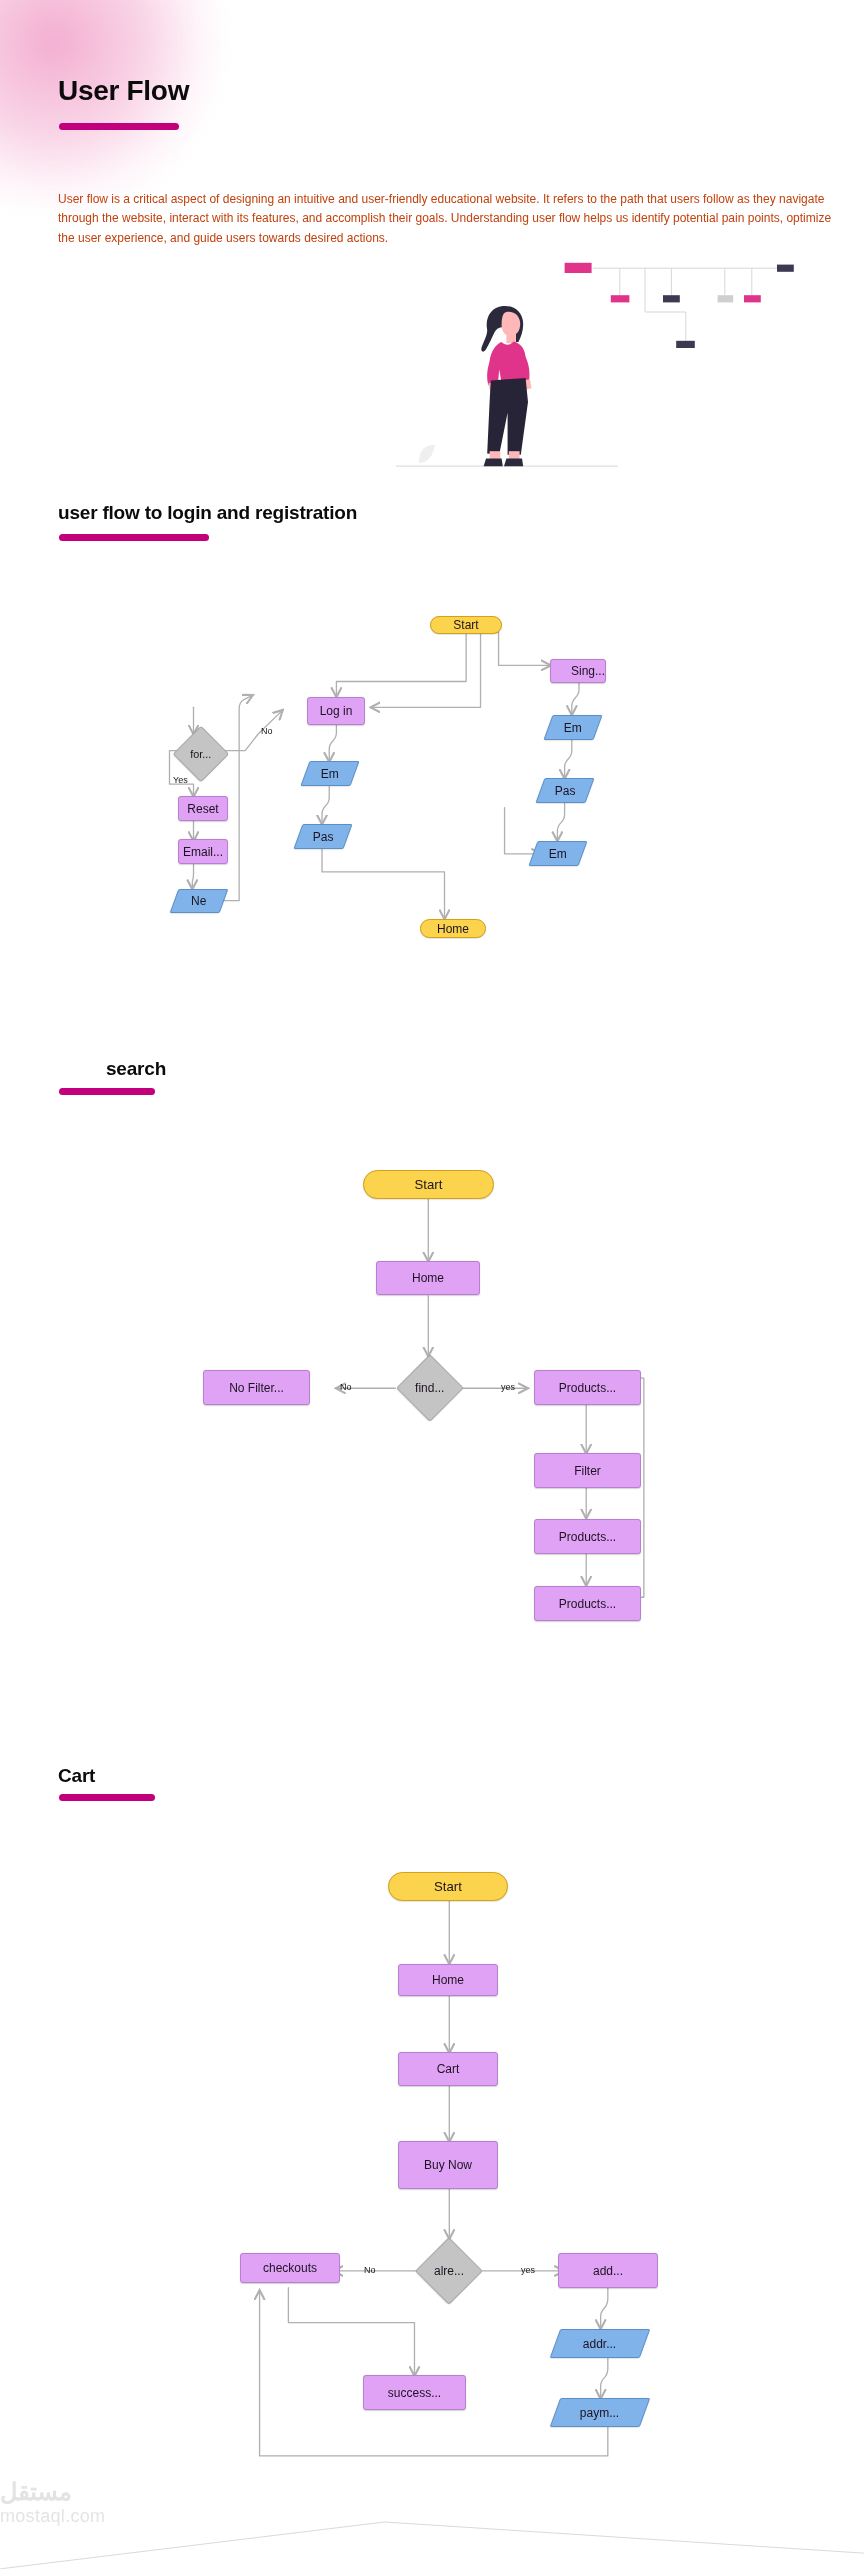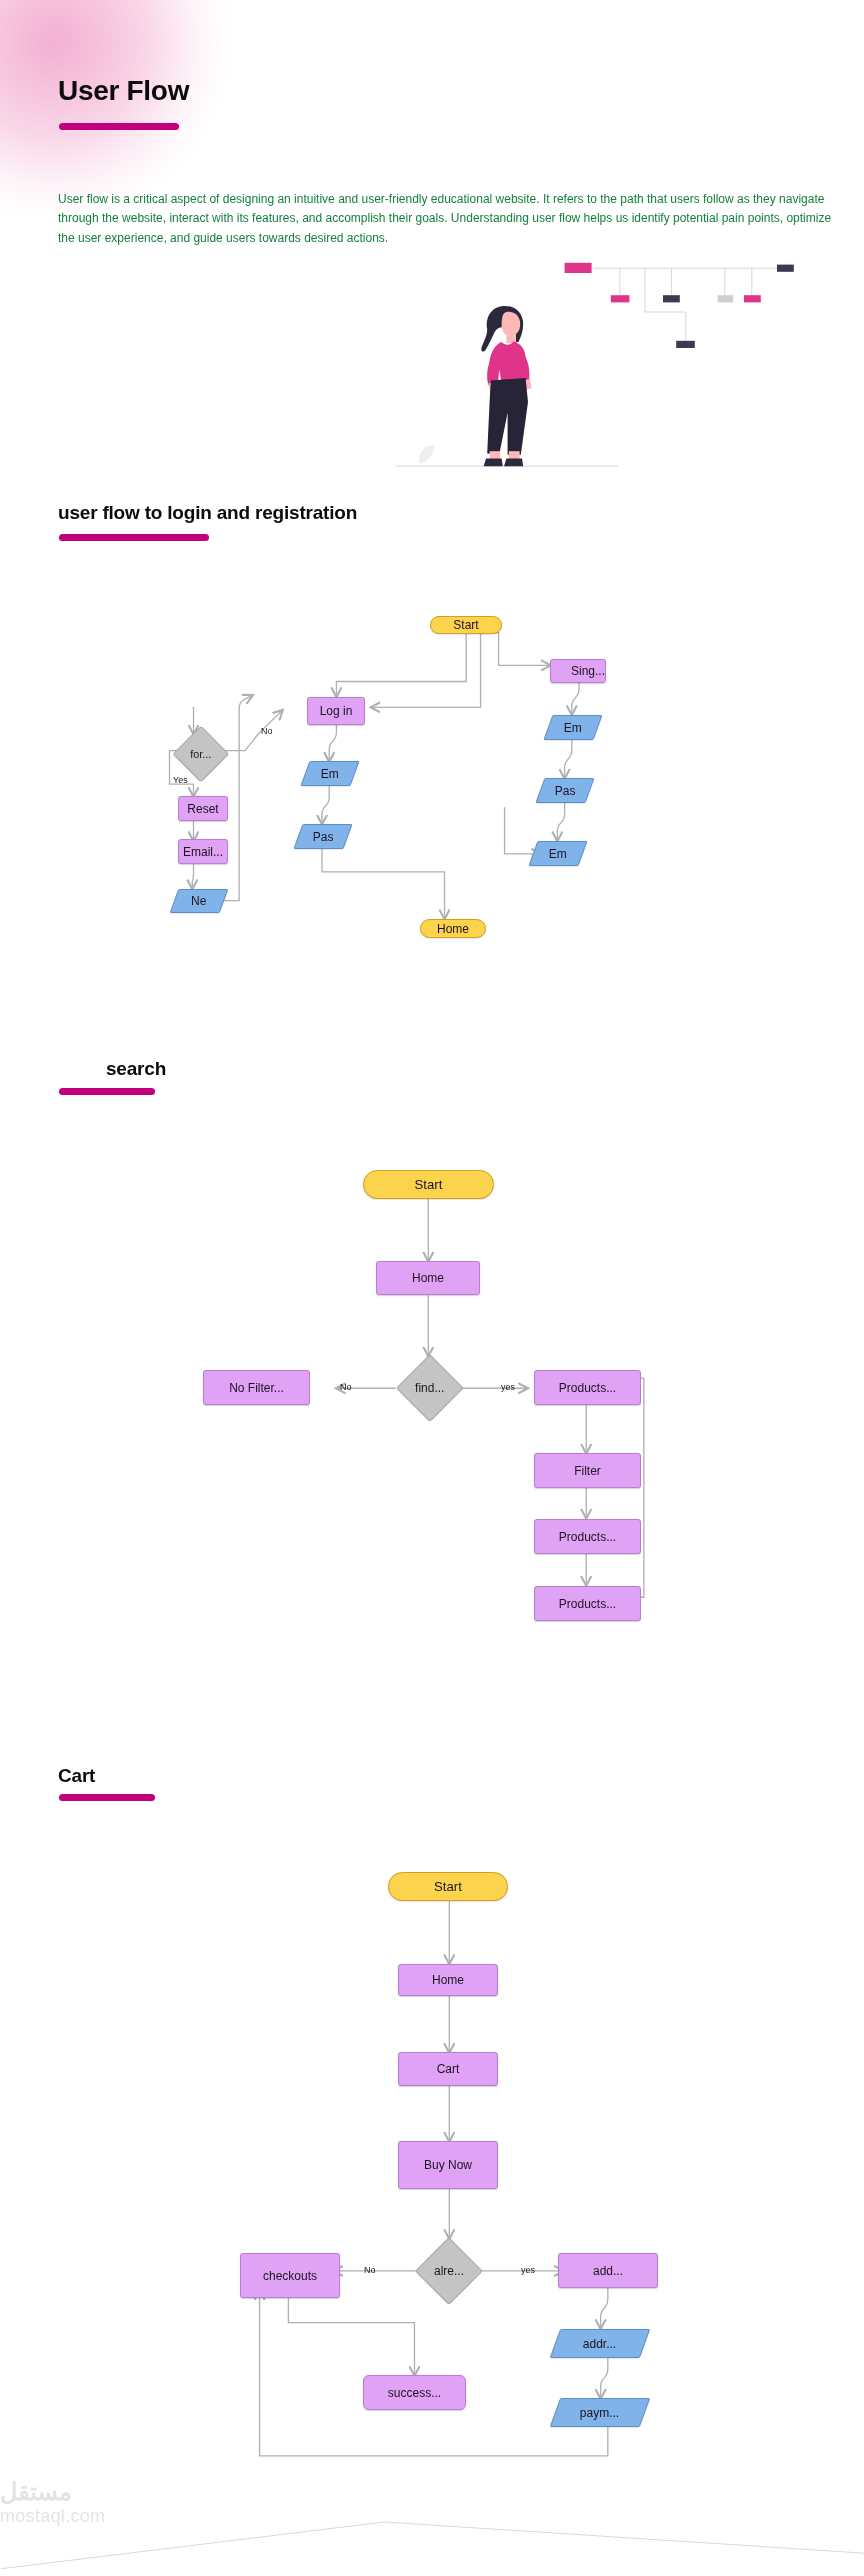--- a/index.html
+++ b/index.html
@@ -49,21 +49,21 @@
     letter-spacing:-0.2px;
     white-space:nowrap;
   }
 
   .paragraph {
     position:absolute;
     left:58px; top:178px;
     width:781px;
     font-size:12px;
     line-height:1.62;
-    color:#15803d;
+    color:#c2410c;
   }
 
   
   .node {
     position:absolute;
     display:flex;
     align-items:center;
     justify-content:center;
     font-size:12px;
     color:#1d1320;
@@ -341,33 +341,33 @@
   </div>
   <div class="node n-proc" style="left:398px; top:2052px; width:100px; height:34px;">
     <span>Cart</span>
   </div>
   <div class="node n-proc" style="left:398px; top:2141px; width:100px; height:48px;">
     <span>Buy Now</span>
   </div>
   <div class="node n-dec" style="left:425px; top:2247px; width:48px; height:48px; font-size:12px;">
     <span>alre...</span>
   </div>
-  <div class="node n-proc" style="left:240px; top:2253px; width:100px; height:45px;">
+  <div class="node n-proc" style="left:240px; top:2253px; width:100px; height:30px;">
     <span>checkouts</span>
   </div>
   <div class="node n-proc" style="left:558px; top:2253px; width:100px; height:35px;">
     <span>add...</span>
   </div>
   <div class="node n-io" style="left:555px; top:2329px; width:90px; height:29px;">
     <span>addr...</span>
   </div>
   <div class="node n-io" style="left:555px; top:2398px; width:90px; height:29px;">
     <span>paym...</span>
   </div>
-  <div class="node n-proc" style="left:363px; top:2375px; width:103px; height:35px;border-radius:6px;">
+  <div class="node n-proc" style="left:363px; top:2375px; width:103px; height:35px;">
     <span>success...</span>
   </div>
   <div class="edge-label" style="left:364px; top:2265px;">No</div>
   <div class="edge-label" style="left:521px; top:2265px;">yes</div>
 
   <svg style="position:absolute; left:0; top:2486px;" width="865" height="90" viewBox="0 0 1440 150">
     <polyline points="0,138 640,60 1440,112" fill="none" stroke="#BFBFBF" stroke-width="1"></polyline>
   </svg>
   <div class="wm">
     <div class="wm-ar">مستقل</div>

